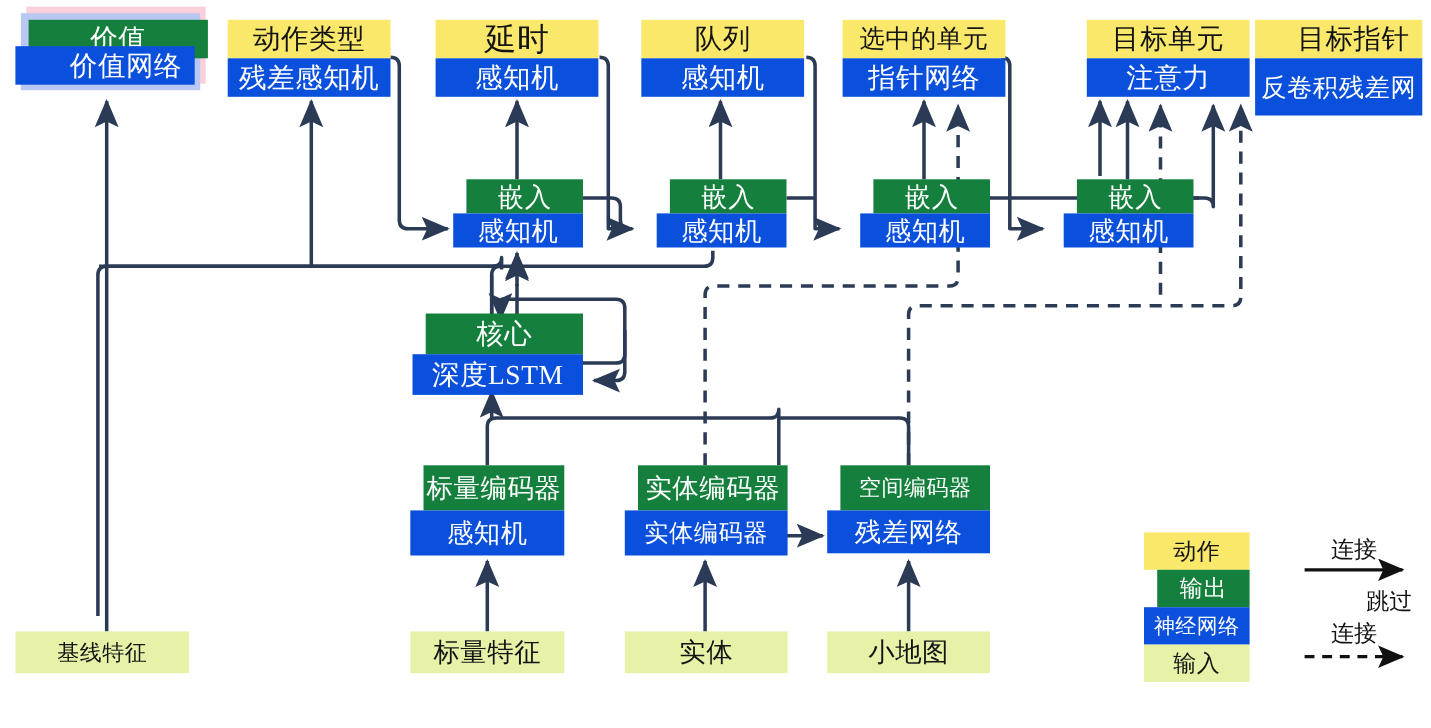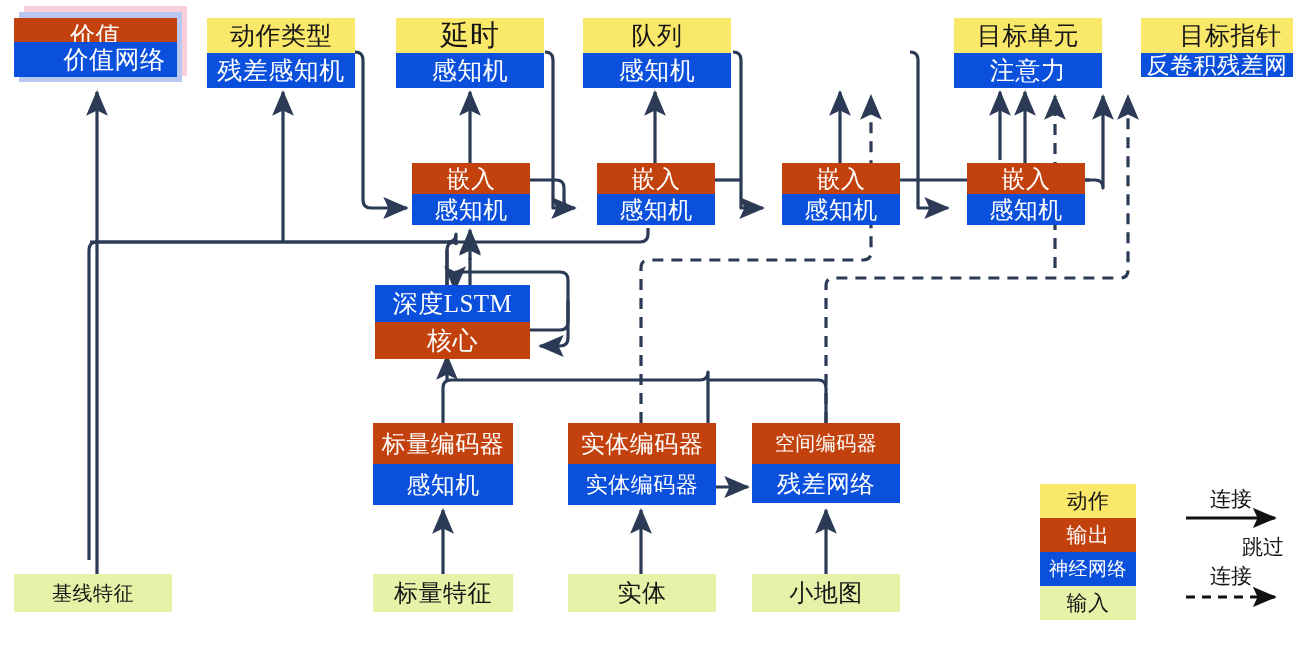--- a/index.html
+++ b/index.html
@@ -2,21 +2,21 @@
 <html><head>
 <meta charset="utf-8">
 <style>
   html,body{margin:0;padding:0;background:#ffffff;}
   body{width:1301px;height:662px;overflow:hidden;font-family:"Liberation Serif","DejaVu Serif",serif;}
   #stage{position:relative;width:1301px;height:662px;background:#fff;}
   svg.wires{position:absolute;left:0;top:0;width:1301px;height:662px;pointer-events:none;}
   .node{position:absolute;box-sizing:border-box;}
   .band{display:flex;align-items:center;justify-content:center;box-sizing:border-box;white-space:nowrap;letter-spacing:.5px;}
   .band.action{background:#FAE86B;color:#141414;}
-  .band.output{background:#c2410c;color:#ffffff;}
+  .band.output{background:#15803d;color:#ffffff;margin-left:12px;}
   .band.network{background:#0A50DC;color:#ffffff;}
   .band.input{background:#E7F2A8;color:#141414;}
   .shadow-pink{position:absolute;background:#FBD0DA;}
   .shadow-blue{position:absolute;background:#B9C8F2;}
   .legend{position:absolute;}
   .legend .band{font-size:21px;height:34px;}
   .lg-text{position:absolute;font-size:21px;color:#141414;text-align:center;white-space:nowrap;}
 </style>
 </head>
 <body>
@@ -110,29 +110,33 @@
   <div class="node" style="left:396px;top:18px;width:148px;height:70px;">
     <div class="band action" style="height:35px;font-size:29px;">延时</div>
     <div class="band network" style="height:35px;font-size:25px;">感知机</div>
   </div>
 
   <div class="node" style="left:583px;top:18px;width:148px;height:70px;">
     <div class="band action" style="height:35px;font-size:25px;">队列</div>
     <div class="band network" style="height:35px;font-size:25px;">感知机</div>
   </div>
 
-
-  <div class="node" style="left:954px;top:18px;width:148px;height:70px;">
+  <div class="node" style="left:766px;top:18px;width:148px;height:70px;">
+    <div class="band action" style="height:35px;font-size:23px;">选中的单元</div>
+    <div class="band network" style="height:35px;font-size:25px;">指针网络</div>
+  </div>
+
+  <div class="node" style="left:988px;top:18px;width:148px;height:70px;">
     <div class="band action" style="height:35px;font-size:25px;">目标单元</div>
     <div class="band network" style="height:35px;font-size:25px;">注意力</div>
   </div>
 
   <div class="node" style="left:1141px;top:18px;width:152px;height:70px;">
     <div class="band action" style="height:35px;font-size:25px;padding-left:27px;">目标指针</div>
-    <div class="band network" style="height:24px;font-size:23px;">反卷积残差网</div>
+    <div class="band network" style="height:52px;font-size:23px;">反卷积残差网</div>
   </div>
 
   <div class="node" style="left:412px;top:163px;width:118px;height:62px;">
     <div class="band output" style="height:31px;font-size:24px;">嵌入</div>
     <div class="band network" style="height:31px;font-size:24px;">感知机</div>
   </div>
 
   <div class="node" style="left:597px;top:163px;width:118px;height:62px;">
     <div class="band output" style="height:31px;font-size:24px;">嵌入</div>
     <div class="band network" style="height:31px;font-size:24px;">感知机</div>
@@ -142,22 +146,22 @@
     <div class="band output" style="height:31px;font-size:24px;">嵌入</div>
     <div class="band network" style="height:31px;font-size:24px;">感知机</div>
   </div>
 
   <div class="node" style="left:967px;top:163px;width:118px;height:62px;">
     <div class="band output" style="height:31px;font-size:24px;">嵌入</div>
     <div class="band network" style="height:31px;font-size:24px;">感知机</div>
   </div>
 
   <div class="node" style="left:375px;top:285px;width:155px;height:74px;">
+    <div class="band output" style="height:37px;font-size:25px;">核心</div>
     <div class="band network" style="height:37px;font-size:25px;">深度LSTM</div>
-    <div class="band output" style="height:37px;font-size:25px;">核心</div>
   </div>
 
   <div class="node" style="left:373px;top:423px;width:140px;height:82px;">
     <div class="band output" style="height:41px;font-size:24px;">标量编码器</div>
     <div class="band network" style="height:41px;font-size:24px;">感知机</div>
   </div>
 
   <div class="node" style="left:568px;top:423px;width:148px;height:82px;">
     <div class="band output" style="height:41px;font-size:24px;">实体编码器</div>
     <div class="band network" style="height:41px;font-size:22px;">实体编码器</div>

